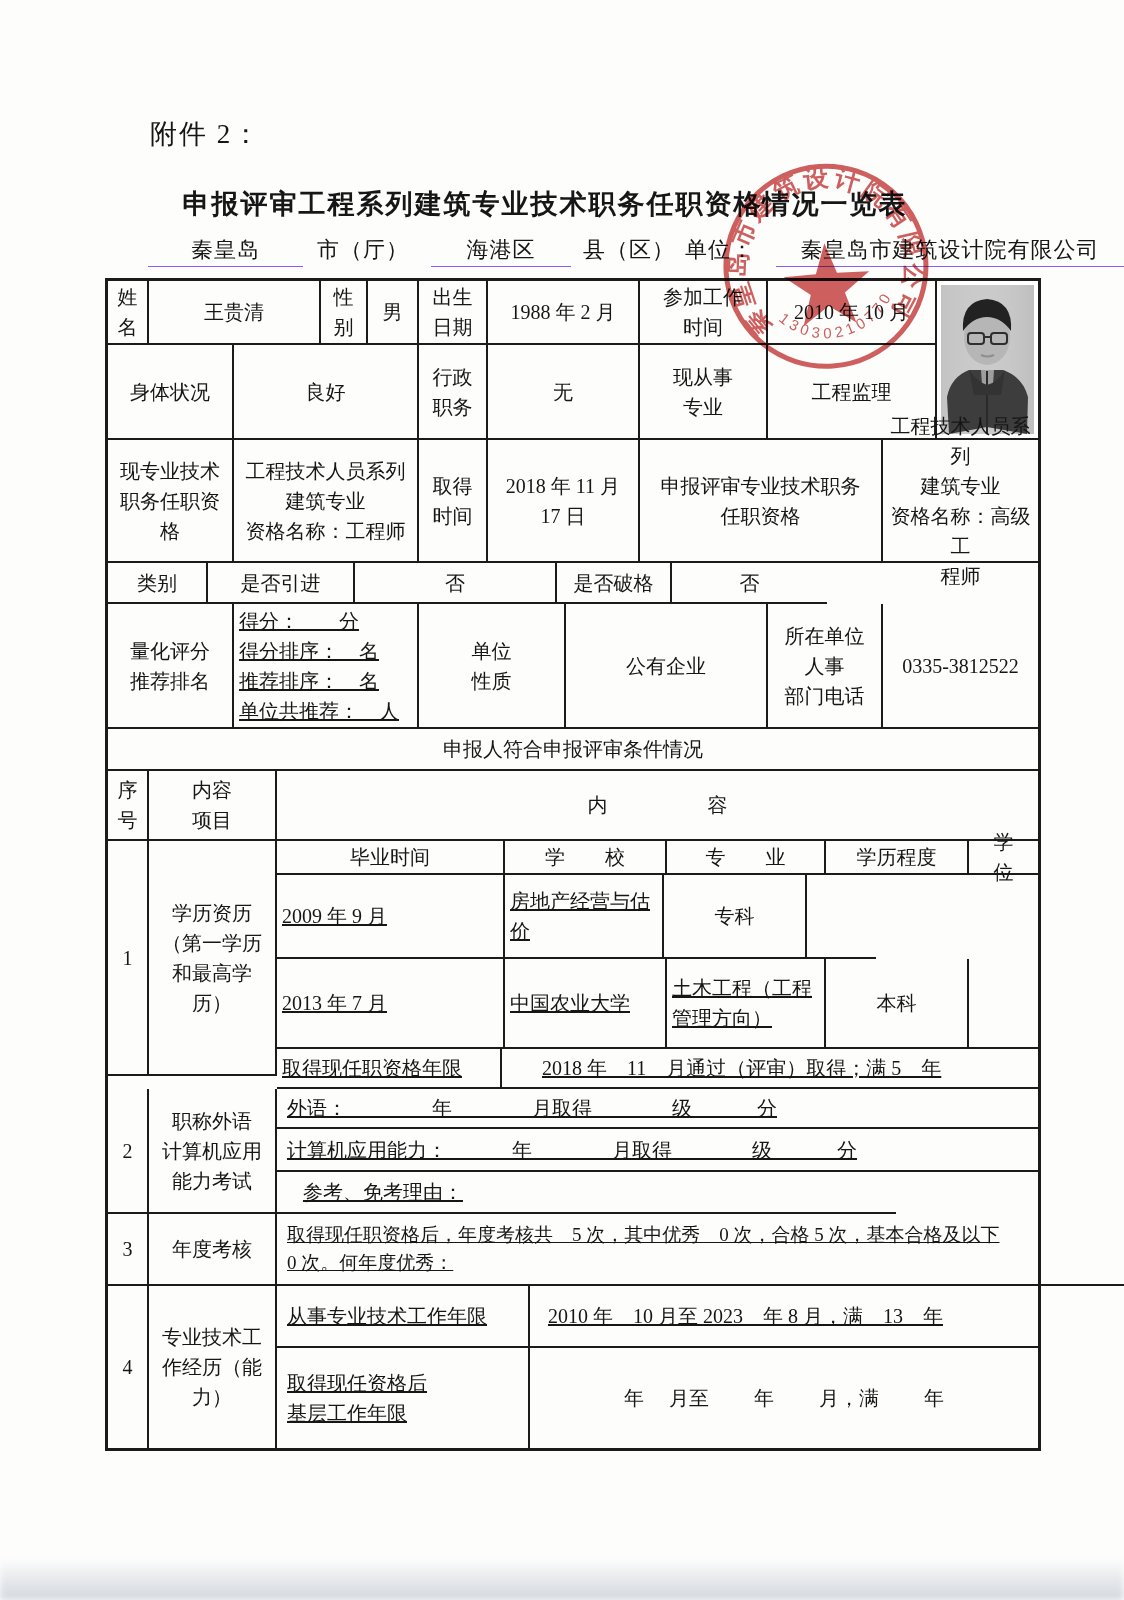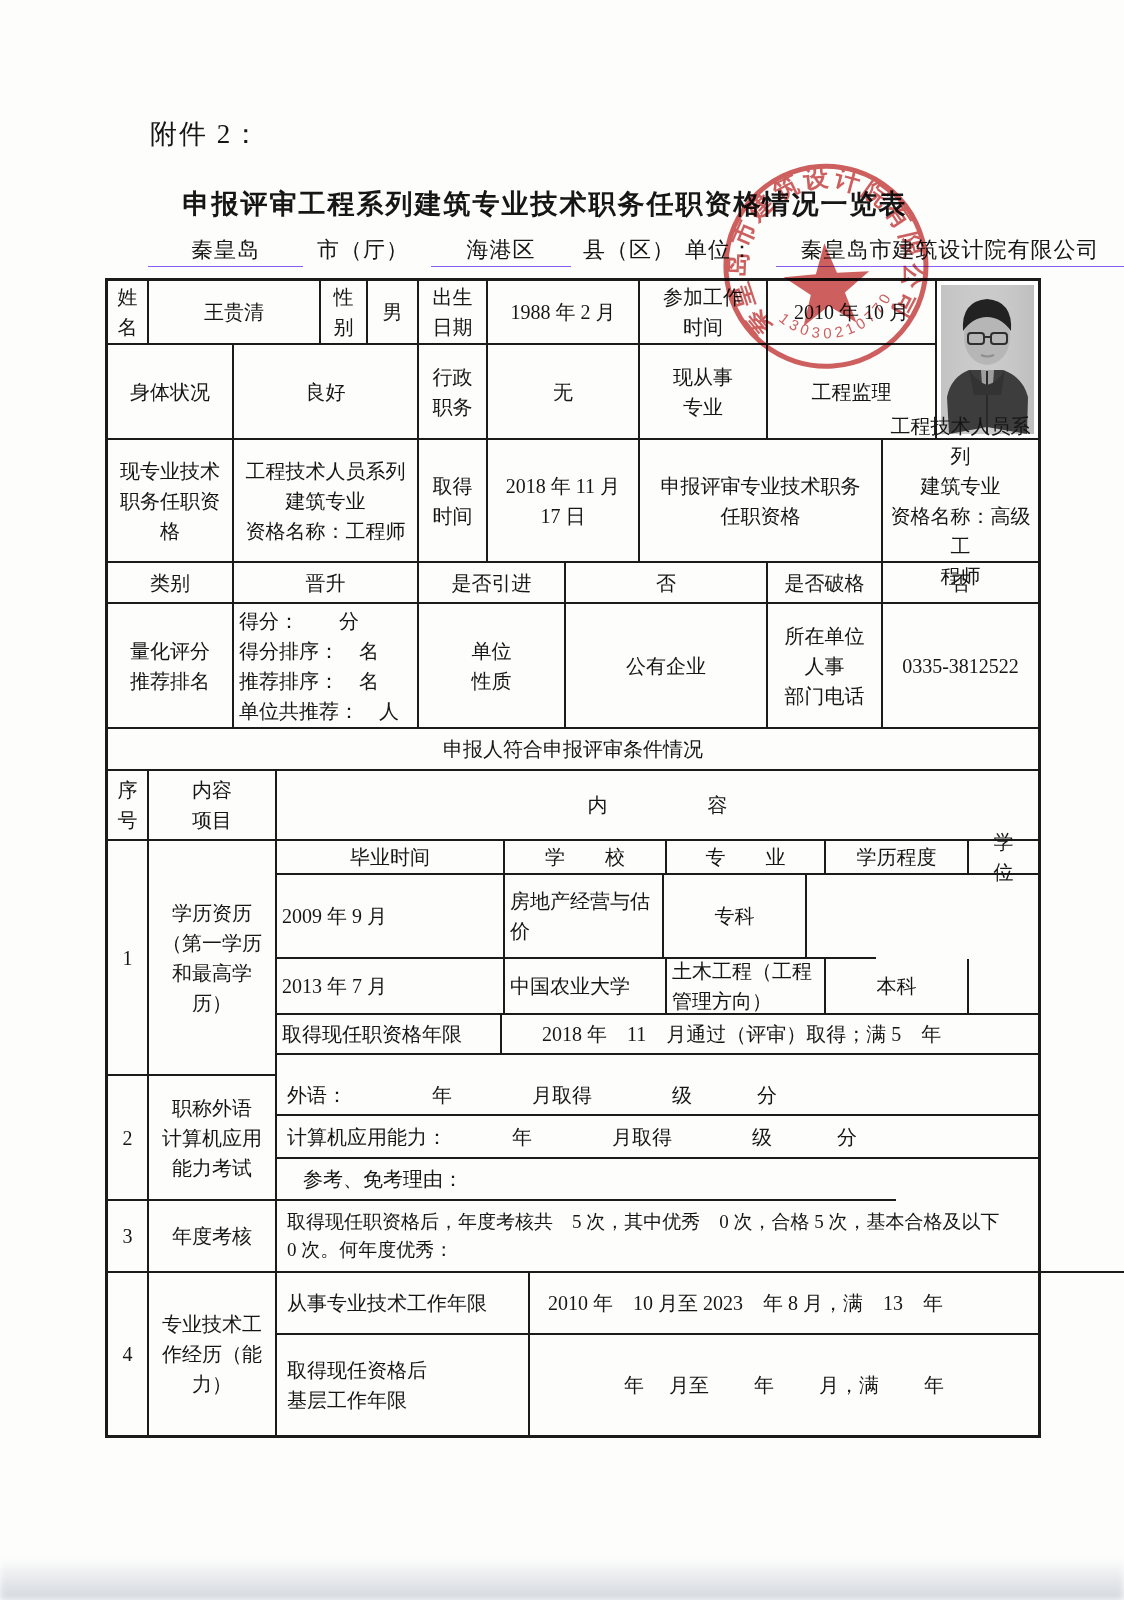--- a/index.html
+++ b/index.html
@@ -43,21 +43,21 @@
     border-right: 2px solid #1b1b1b;
     border-bottom: 2px solid #1b1b1b;
     display: flex; align-items: center; justify-content: center;
     text-align: center;
     white-space: pre-line;
     padding: 2px 5px;
     font-size: 20px; line-height: 1.5;
   }
   .c.last { border-right: none; }
   .c.nb { border-bottom: none; }
-  .c.al { justify-content: flex-start; text-align: left; }
+  .c.al { justify-content: flex-start; text-align: left; text-decoration: underline; }
   .c.sm { font-size: 19px; }
   .photo-cell { padding: 4px; align-items: center; justify-content: center; background:#fff; }
   .photo-cell svg { display:block; }
 
   .stamp {
     position: absolute; left: 712px; top: 148px;
     width: 234px; height: 238px;
     mix-blend-mode: multiply;
     opacity: 0.82;
     pointer-events: none;
@@ -148,22 +148,21 @@
 17 日</div>
       <div class="c" style="width:243px">申报评审专业技术职务
 任职资格</div>
       <div class="c last" style="width:155px">工程技术人员系列
 建筑专业
 资格名称：高级工
 程师</div>
     </div>
 
     <div class="fr" style="height:41px">
-      <div class="c" style="width:126px">类别</div>
-      <div class="c" style="width:185px">晋升</div>
+      <div class="c" style="width:100px">类别</div>
       <div class="c" style="width:147px">是否引进</div>
       <div class="c" style="width:202px">否</div>
       <div class="c" style="width:115px">是否破格</div>
       <div class="c last" style="width:155px">否</div>
     </div>
 
     <div class="fr" style="height:125px">
       <div class="c" style="width:126px">量化评分
 推荐排名</div>
       <div class="c al" style="width:185px">得分：　　分
@@ -205,21 +204,21 @@
           <div class="c" style="width:143px">学历程度</div>
           <div class="c last" style="width:69px">学　　位</div>
         </div>
         <div class="fr" style="height:84px">
           <div class="c al" style="width:228px">2009 年 9 月</div>
           <div class="c al" style="width:159px">房地产经营与估
 价</div>
           <div class="c" style="width:143px">专科</div>
           <div class="c last" style="width:69px"></div>
         </div>
-        <div class="fr" style="height:56px">
+        <div class="fr" style="height:90px">
           <div class="c al" style="width:228px">2013 年 7 月</div>
           <div class="c al" style="width:162px">中国农业大学</div>
           <div class="c al" style="width:159px">土木工程（工程
 管理方向）</div>
           <div class="c" style="width:143px">本科</div>
           <div class="c last" style="width:69px"></div>
         </div>
         <div class="fr" style="height:40px">
           <div class="c al" style="width:225px">取得现任职资格年限</div>
           <div class="c al last" style="width:536px;padding-left:40px">2018 年　11　月通过（评审）取得；满 5　年</div>

